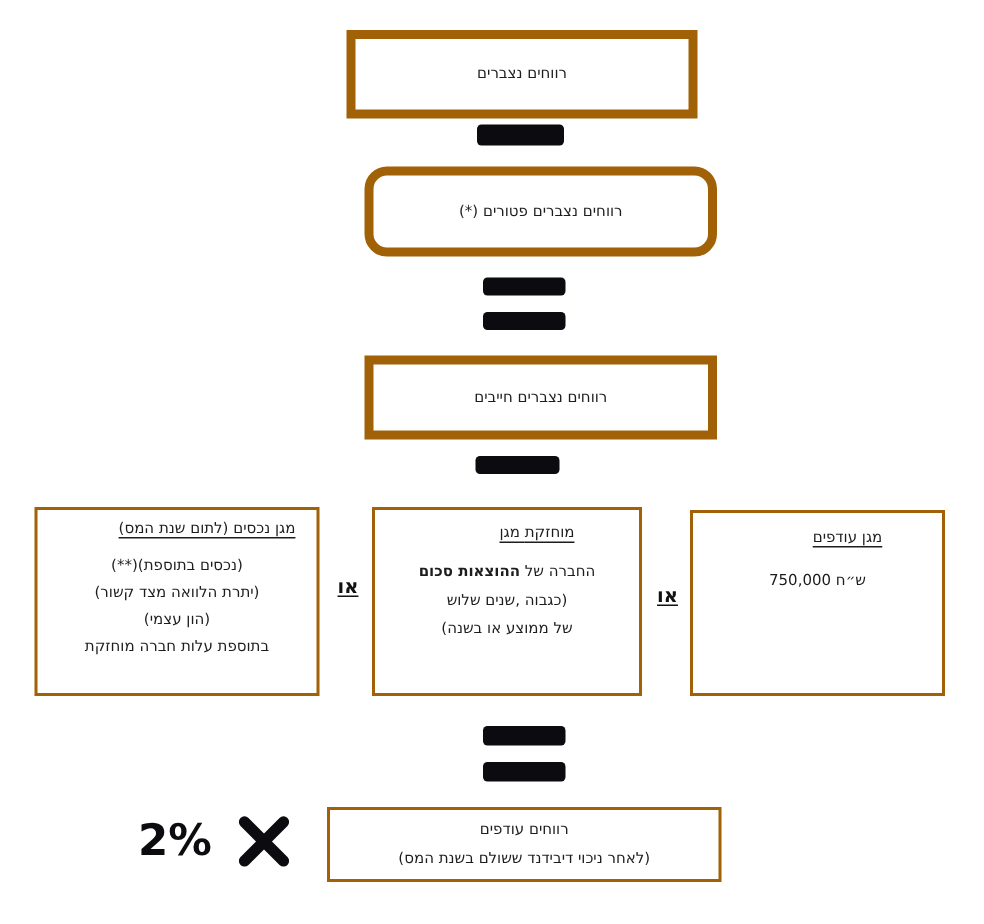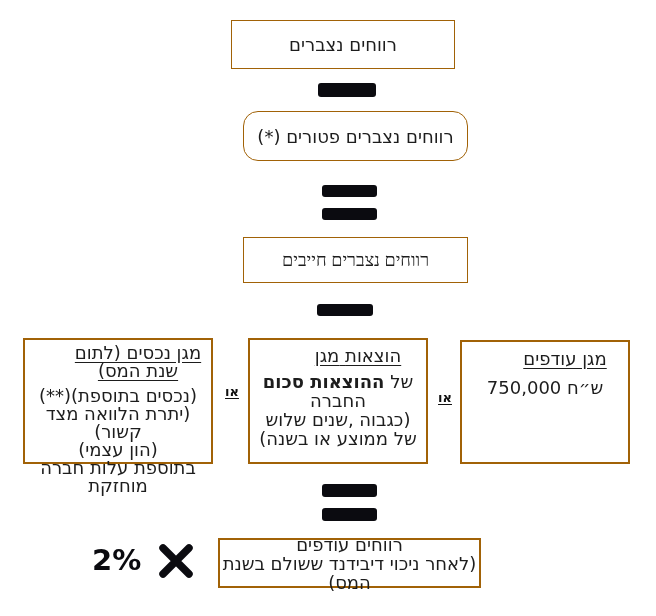--- a/index.html
+++ b/index.html
@@ -1,19 +1,19 @@
 <!DOCTYPE html>
 <html lang="he"><head>
 <meta charset="utf-8">
 <style>
   html,body{margin:0;padding:0;background:#ffffff;}
   body{width:656px;height:616px;font-family:"DejaVu Sans",sans-serif;color:#1a1a1a;}
   .canvas{position:relative;width:656px;height:616px;background:#fff;overflow:hidden;}
-  .box{position:absolute;background:#fff;border:1px solid #a16207;box-sizing:content-box;
-       font-size:18px;color:#1d1d1d;}
+  .box{position:absolute;background:#fff;border:6px solid #a16207;box-sizing:content-box;
+       font-size:10px;color:#1d1d1d;}
   .box.thick{border-width:2px;}
   .cc{display:flex;align-items:center;justify-content:center;text-align:center;}
   .opbar{position:absolute;background:#0b0b10;border-radius:3px;}
   .u{text-decoration:underline;text-underline-offset:3px;margin-left:40px;}
   .orlbl{position:absolute;font-size:13px;font-weight:bold;text-decoration:underline;
          text-underline-offset:2px;text-align:center;color:#111;}
   .shield{text-align:center;direction:rtl;line-height:18px;}
   .shield .title{display:inline-block;margin-bottom:7px;}
   .vl{direction:ltr;unicode-bidi:isolate;}
   .vl span, .vl b span{unicode-bidi:isolate;text-align:center;}
@@ -33,38 +33,38 @@
 
   <div class="opbar" style="left:318px;top:83px;width:58px;height:14px;"></div>
 
   <div class="box cc rtl" style="left:243px;top:111px;width:223px;height:48px;border-radius:15px;">
     <span>רווחים נצברים פטורים (*)</span>
   </div>
 
   <div class="opbar" style="left:322px;top:185px;width:55px;height:12px;"></div>
   <div class="opbar" style="left:322px;top:208px;width:55px;height:12px;"></div>
 
-  <div class="box cc rtl" style="left:243px;top:237px;width:223px;height:44px;font-family:Liberation Serif, serif;">
+  <div class="box cc rtl" style="left:243px;top:237px;width:223px;height:44px;">
     <span>רווחים נצברים חייבים</span>
   </div>
 
   <div class="opbar" style="left:317px;top:304px;width:56px;height:12px;"></div>
 
   <div class="box thick shield" style="left:23px;top:338px;width:186px;height:118px;padding-top:4px;">
     <span class="u title">מגן נכסים (לתום שנת המס)</span>
     <div>(נכסים בתוספת)(**)</div>
     <div>(יתרת הלוואה מצד קשור)</div>
     <div>(הון עצמי)</div>
     <div>בתוספת עלות חברה מוחזקת</div>
   </div>
 
   <div class="orlbl" style="left:220px;top:384px;width:24px;">או</div>
 
   <div class="box thick shield" style="left:248px;top:338px;width:176px;height:116px;padding-top:6px;line-height:19px;">
-    <span class="u title vl"><span>מגן</span> <span>הוצאות</span></span>
+    <span class="u title vl"><span>מגן</span> <span>מוחזקת</span></span>
     <div class="vl"><b><span>סכום</span> <span>ההוצאות</span></b> <span>של</span> <span>החברה</span></div>
     <div class="vl"><span>שלוש</span> <span>שנים,</span> <span>כגבוה)</span></div>
     <div class="vl"><span>(בשנה</span> <span>או</span> <span>ממוצע</span> <span>של</span></div>
   </div>
 
   <div class="orlbl" style="left:433px;top:390px;width:24px;">או</div>
 
   <div class="box thick shield" style="left:460px;top:340px;width:166px;height:113px;padding-top:7px;line-height:19px;">
     <span class="u title" style="margin-bottom:10px;">מגן עודפים</span>
     <div><span class="amount">750,000 ש״ח</span></div>

